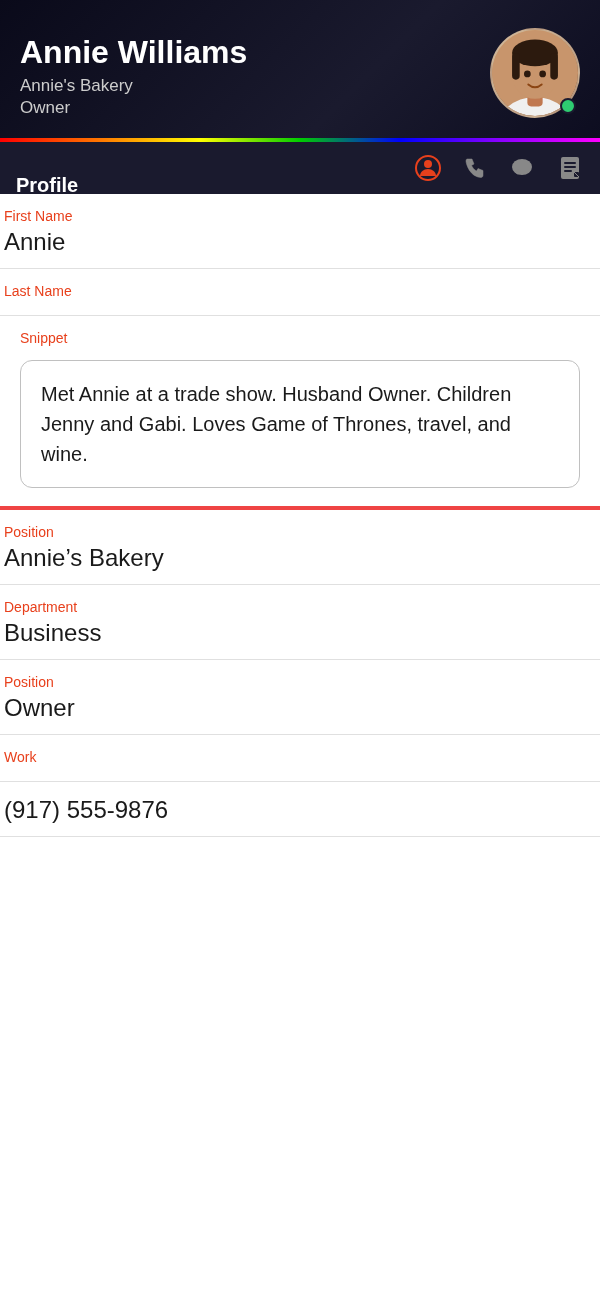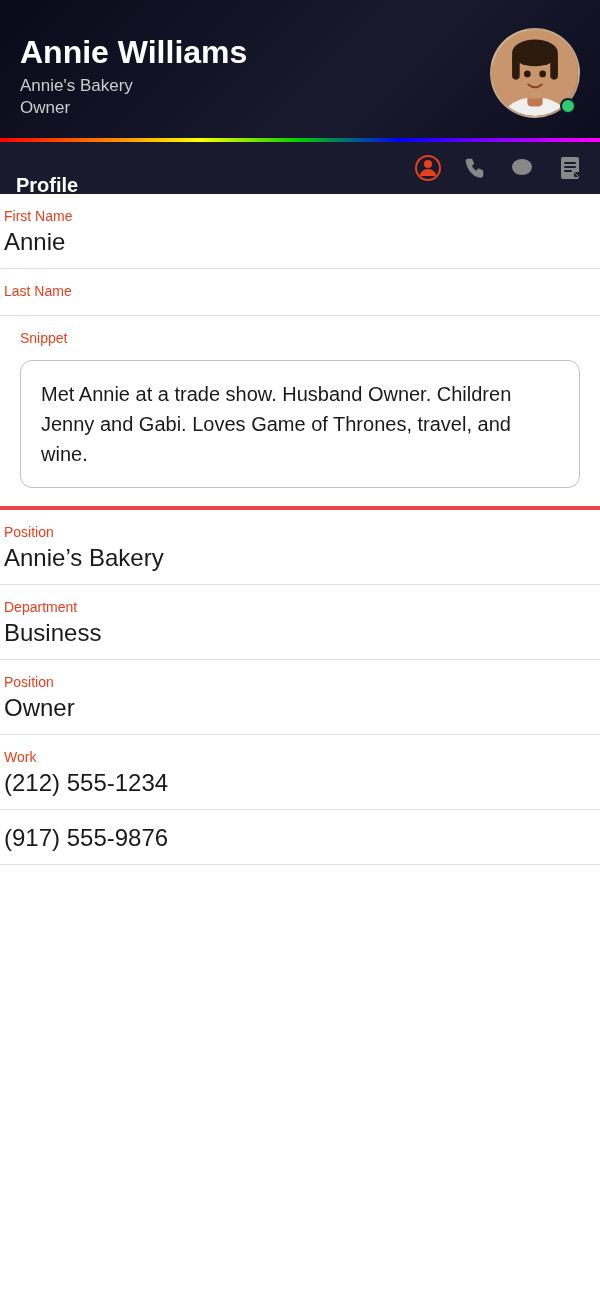--- a/index.html
+++ b/index.html
@@ -280,21 +280,20 @@
     <div class="field-value">Business</div>
   </div>
 
   <div class="field-item">
     <div class="field-label">Position</div>
     <div class="field-value">Owner</div>
   </div>
 
   <div class="field-item">
     <div class="field-label">Work</div>
-    <div class="field-value">(212) 555-1234</div>
   </div>
 
   <div class="field-item">
     <div class="field-value">(917) 555-9876</div>
   </div>
 
 
 </div>
 
 </body></html>

